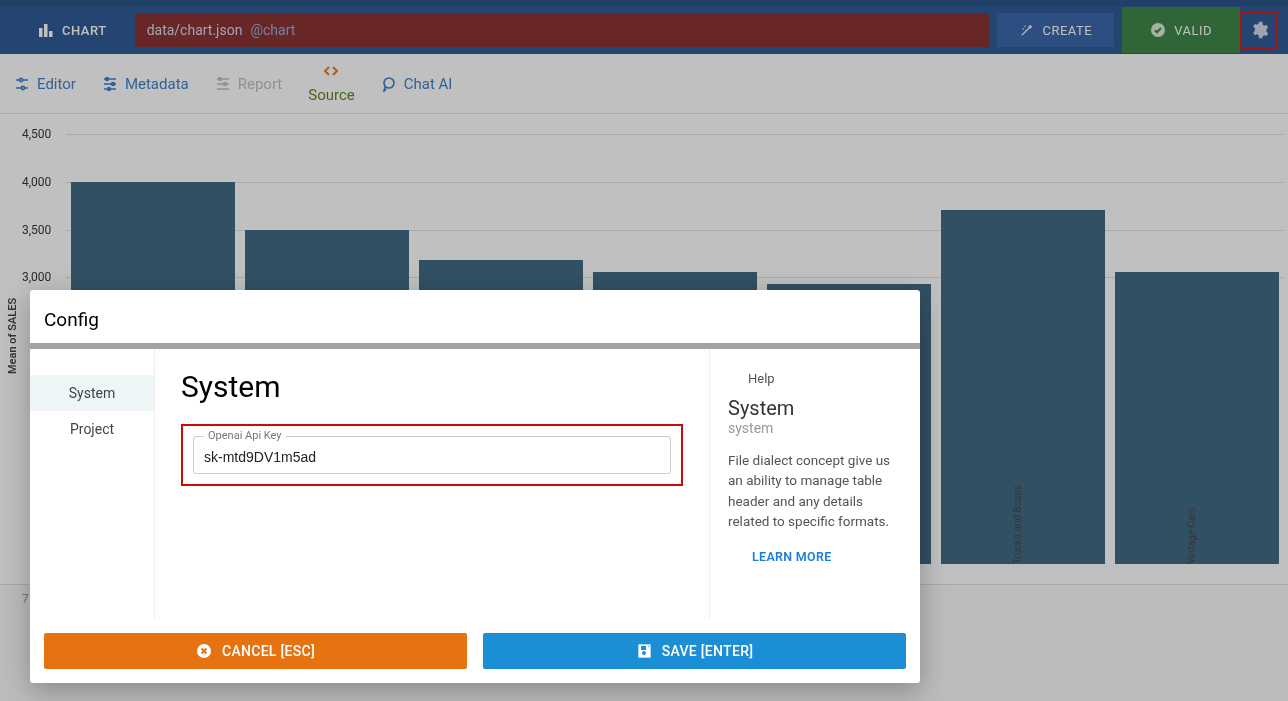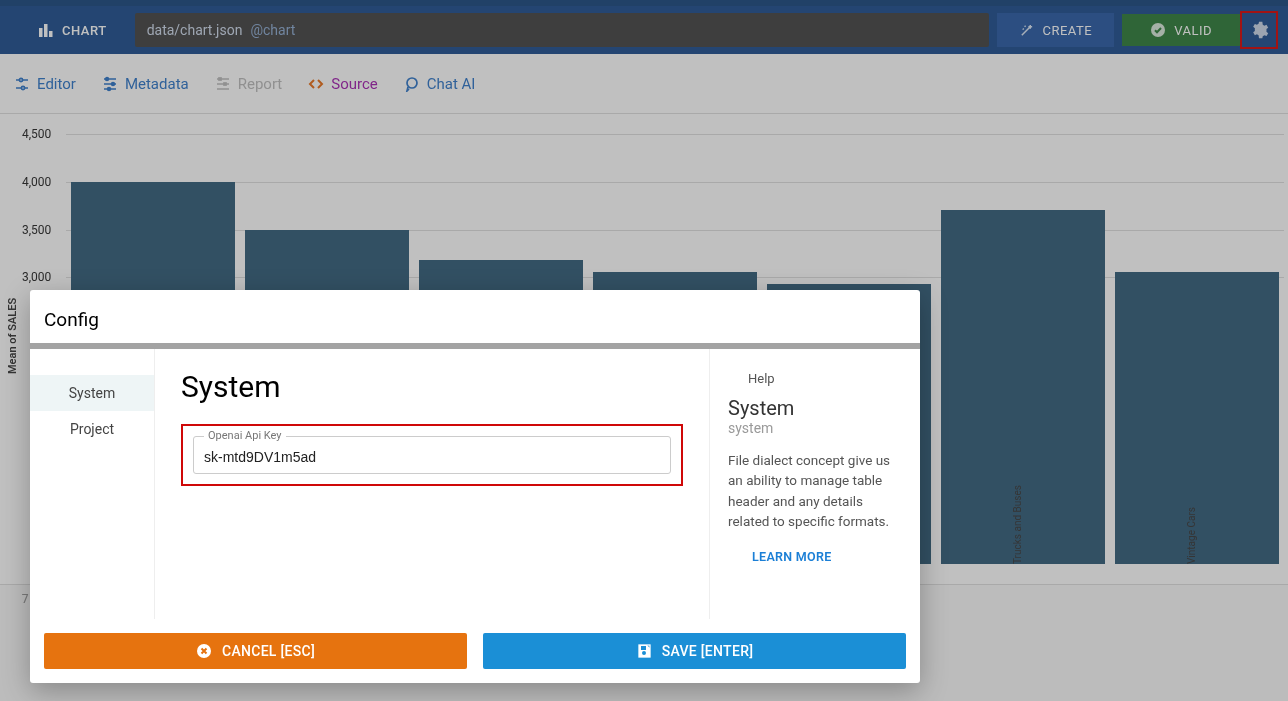--- a/index.html
+++ b/index.html
@@ -19,54 +19,54 @@
   padding: 0 10px;
 }
 .top-thin { height: 6px; background: #15447d;}
 .chart-pill {
   display: flex; align-items: center; gap: 8px;
   color: #fff; font-size: 13px; font-weight: 500; letter-spacing: 0.5px;
   padding: 0 28px; height: 34px;
 }
 .path-box {
   flex: 1;
-  background: #404040;
+  background: #7f1d1d;
   height: 34px;
   display: flex; align-items: center;
   padding: 0 12px; color: #cdd9eb; font-size: 14px;
   border-radius: 2px;
   margin-right: 8px;
 }
 .path-box .mention { color: #8aa8cf; margin-left: 8px;}
 .btn-create {
   background: #2558a3; color:#fff; display:flex; align-items:center; gap:8px;
   height:34px; padding:0 22px; font-size:13px; letter-spacing:0.5px;
   margin-right: 8px; cursor:pointer;
 }
 .btn-valid {
   background: #2a7a36; color:#fff; display:flex; align-items:center; gap:8px;
-  height:32px; padding:0 28px; font-size:13px; letter-spacing:0.5px; cursor:pointer;
+  height:46px; padding:0 28px; font-size:13px; letter-spacing:0.5px; cursor:pointer;
 }
 .gear-wrap {
   margin-left: auto; padding: 2px;
   border: 2px solid #d30000;
 }
 .gear-btn {
   width:30px; height:30px; display:flex; align-items:center; justify-content:center;
   color:#cbd6e8; cursor:pointer;
 }
 .tabs {
   height: 60px; background: #fff; border-bottom:1px solid #ddd;
   display:flex; align-items:center; gap: 26px; padding: 0 14px;
   color:#2b74c7; font-size:15px;
 }
 .tab { display:flex; align-items:center; gap:7px; cursor:pointer;}
 .tab .ico { width:16px; height:16px; display:inline-flex;}
 .tab.muted { color:#b9b9b9;}
-.tab.orange { color:#a21caf;}
+.tab.orange { color:#4d7c0f;flex-direction:column;}
 .chart-area {
   position:relative; background:#fff; height: 470px;
   padding: 20px 10px 10px 60px;
 }
 .ylabel {
   position:absolute; left:6px; top:260px; transform: rotate(-90deg);
   transform-origin: left top; font-size:11px; font-weight:600; color:#333;
 }
 .grid {
   position:absolute; left:66px; right:4px; top:20px; height:430px;

